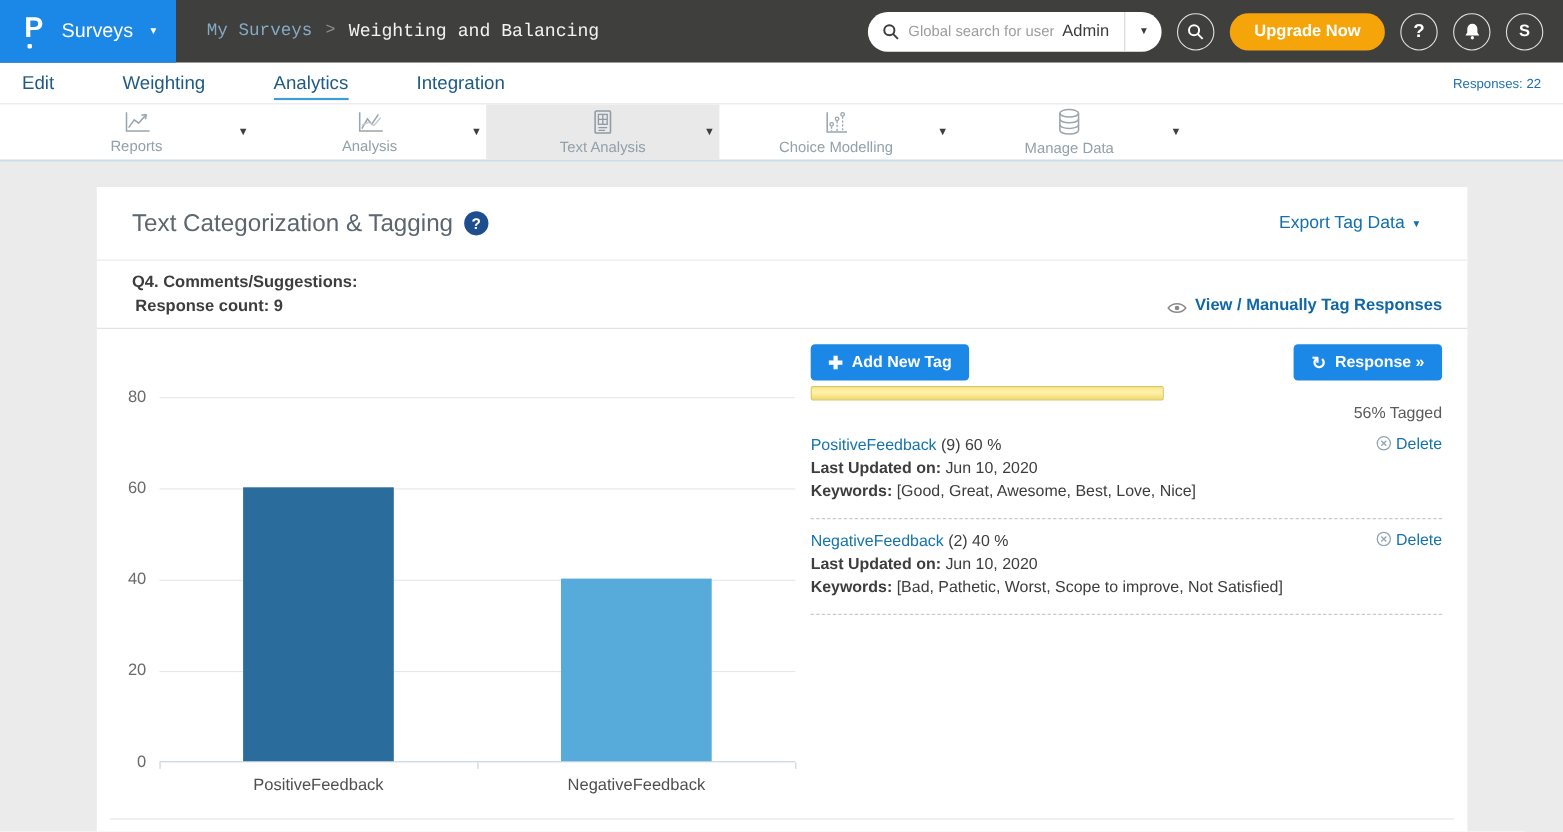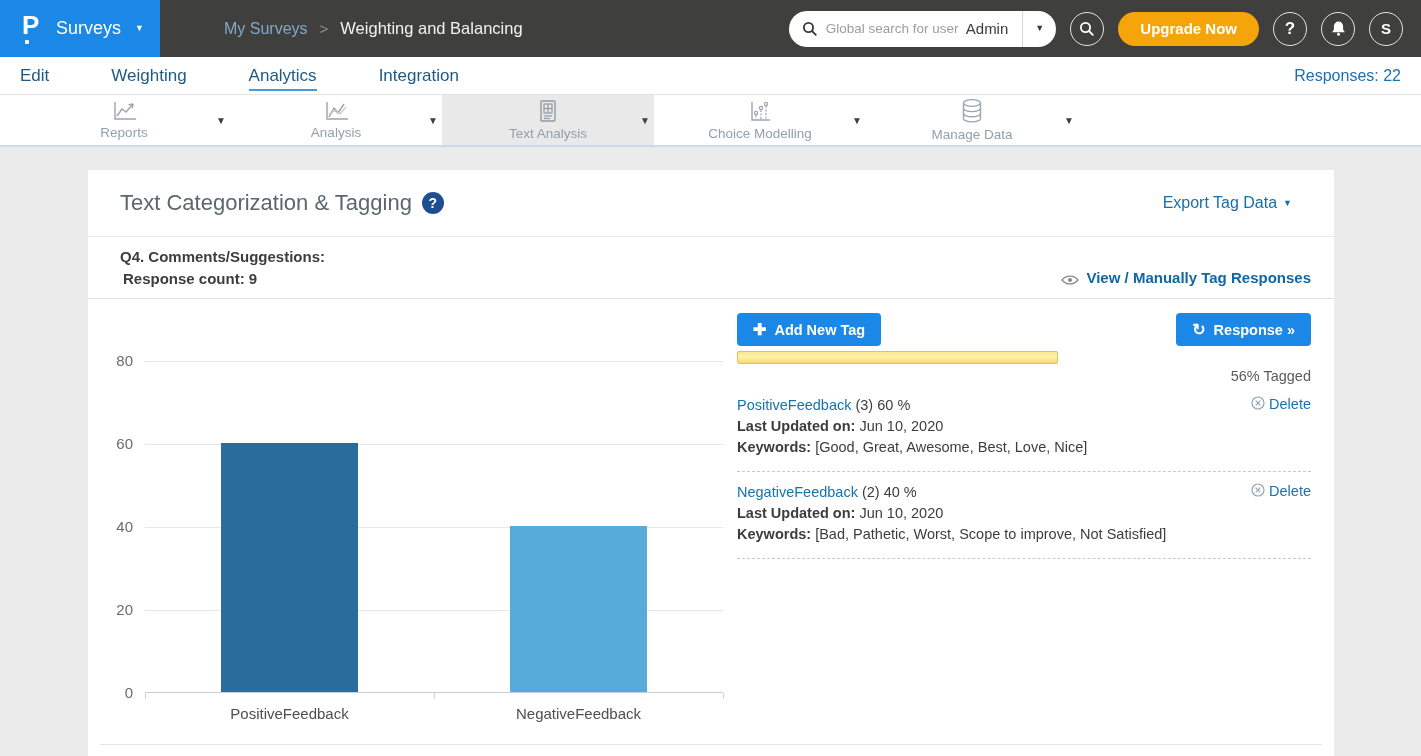--- a/index.html
+++ b/index.html
@@ -10,42 +10,42 @@
   
   .topbar { display:flex; align-items:center; height:57px; background:#3f3f3e; }
   .brand { width:160px; height:57px; background:#1b87e6; display:flex; align-items:center; gap:12px; padding-left:22px; flex:0 0 auto; cursor:pointer; }
   .brand .plogo { position:relative; width:22px; height:30px; }
   .brand .plogo .pchar { color:#fff; font-size:26px; font-weight:bold; line-height:22px; }
   .brand .plogo .pdot { position:absolute; left:3px; bottom:0; width:4px; height:4px; background:#fff; border-radius:1px; }
   .brand .blabel { color:#fff; font-size:18px; }
   .caret { display:inline-block; font-size:9px; line-height:1; }
   .brand .caret { color:#fff; margin-left:2px; }
 
-  .crumbs { margin-left:64px; display:flex; align-items:center; gap:12px; font-size:16px; }
+  .crumbs { margin-left:28px; display:flex; align-items:flex-start; gap:12px; font-size:16px;font-family:Liberation Mono, monospace; }
   .crumbs .parent { color:#84a9c5; cursor:pointer; }
   .crumbs .sep { color:#8f8f8f; font-size:15px; }
   .crumbs .current { color:#f2f2f2; font-size:16.5px; }
 
   .top-right { margin-left:auto; display:flex; align-items:center; gap:14px; padding-right:18px; }
   .searchpill { display:flex; align-items:center; background:#fff; height:36px; border-radius:18px; padding:0 0 0 13px; overflow:hidden; }
   .searchpill input { border:none; outline:none; font-size:13.5px; color:#444; width:132px; margin-left:8px; font-family:"Liberation Sans", sans-serif; }
   .searchpill input::placeholder { color:#9d9d9d; }
   .searchpill .scope { font-size:15px; color:#3b3b3b; padding:0 14px 0 8px; cursor:pointer; }
   .searchpill .vdiv { width:1px; height:36px; background:#d6d6d6; }
   .searchpill .pillcaret { width:33px; text-align:center; color:#3b3b3b; cursor:pointer; }
   .circle-btn { width:34px; height:34px; border:1px solid rgba(255,255,255,.85); border-radius:50%; display:flex; align-items:center; justify-content:center; color:#fff; cursor:pointer; flex:0 0 auto; }
   .circle-btn.qmark { font-size:17px; font-weight:bold; }
   .circle-btn.avatar { font-size:15px; font-weight:bold; }
   .upgrade { height:34px; border-radius:17px; background:#f5a50a; color:#fff; font-size:15px; font-weight:bold; display:flex; align-items:center; padding:10px 22px; border:none; cursor:pointer; font-family:"Liberation Sans", sans-serif; }
 
   
   .subnav { height:38px; background:#fff; display:flex; align-items:center; padding:0 20px; border-bottom:1px solid #e3e3e3; }
   .subnav .navitem { font-size:17px; color:#1e5a85; margin-right:62px; cursor:pointer; padding:6px 0 5px; }
   .subnav .navitem.active { border-bottom:2px solid #3f9ddb; padding-bottom:3px; }
-  .subnav .responses { margin-left:auto; font-size:16px; color:#1d6fae; font-weight:500; }
+  .subnav .responses { margin-left:auto; font-size:12px; color:#1d6fae; font-weight:500; }
 
   
   .tabbar { height:52px; background:#fff; border-bottom:2px solid #ccdce6; display:flex; padding-left:18px; }
   .tab { width:212px; height:100%; position:relative; display:flex; flex-direction:column; align-items:center; justify-content:center; gap:3px; cursor:pointer; }
   .tab.selected { background:#e9e9e9; }
   .tab .tlabel { font-size:13.5px; color:#92a0ab; }
   .tab .tabcaret { position:absolute; right:4px; top:50%; transform:translateY(-50%); color:#3f3f3f; font-size:10px; }
   .tab svg { display:block; }
 
   
@@ -268,21 +268,21 @@
         <div class="progress-fill" style="width: 56%;"></div>
       </div>
       <div class="progress-label-row">
         <span>56% Tagged</span>
       </div>
 
       <div class="taglist">
 
         <div class="tagitem">
           <div class="tagline">
-            <span class="tagname">PositiveFeedback</span><span> (3) 60 %</span>
+            <span class="tagname">PositiveFeedback</span><span> (9) 60 %</span>
           </div>
           <div class="tagline">
             <span class="blabel2">Last Updated on:</span><span> Jun 10, 2020</span>
           </div>
           <div class="tagline">
             <span class="blabel2">Keywords:</span><span> [Good, Great, Awesome, Best, Love, Nice]</span>
           </div>
           <span class="deletelink">
             <svg width="14" height="14" viewBox="0 0 14 14">
               <circle cx="7" cy="7" r="6" fill="none" stroke="#93a5b5" stroke-width="1.2"></circle>

